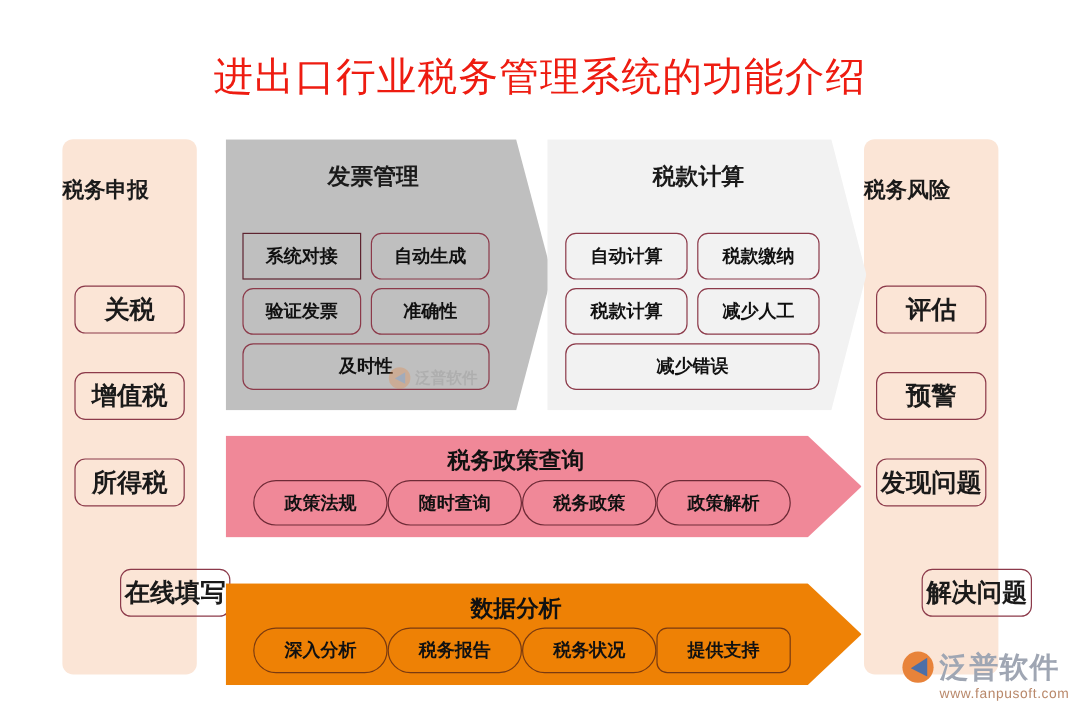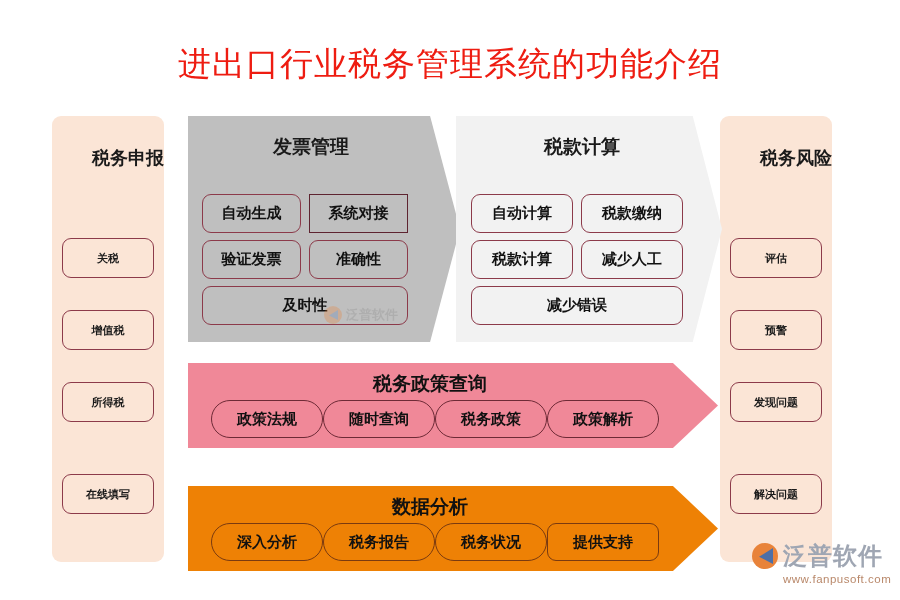--- a/index.html
+++ b/index.html
@@ -44,48 +44,48 @@
     border-radius: 9px;
   }
   .side-col.left  { left: 52px; }
   .side-col.right { left: 720px; }
 
   .side-title {
     position: absolute;
     left: 0;
     top: 30px;
     width: 100%;
-    text-align: right;
+    text-align: left;
     font-size: 18px;
     font-weight: bold;
     color: #1a1a1a;
     white-space: nowrap;
   }
 
   .side-item {
     position: absolute;
     left: 10px;
     width: 92px;
     height: 40px;
     border: 1.3px solid #8C3A4A;
     border-radius: 9px;
     background: transparent;
     display: flex;
     align-items: center;
     justify-content: center;
-    font-size: 11px;
+    font-size: 21px;
     font-weight: bold;
     color: #1a1a1a;
     white-space: nowrap;
     box-sizing: border-box;
   }
   .side-item.i0 { top: 122px; }
   .side-item.i1 { top: 194px; }
   .side-item.i2 { top: 266px; }
-  .side-item.i3 { top: 358px; }
+  .side-item.i3 { top: 358px; margin-left: 38px; }
 
   
   .chev-panel {
     position: absolute;
     top: 116px;
     height: 226px;
   }
   .chev-panel .chev-bg {
     position: absolute;
     inset: 0;
@@ -285,22 +285,22 @@
     <div class="side-item i1">预警</div>
     <div class="side-item i2">发现问题</div>
     <div class="side-item i3">解决问题</div>
   </div>
 
   <div class="chev-panel gray">
     <div class="chev-bg"></div>
     <div class="panel-title">发票管理</div>
     <div class="panel-grid">
       <div class="cell-row">
+        <div class="cell square">系统对接</div>
         <div class="cell">自动生成</div>
-        <div class="cell square">系统对接</div>
       </div>
       <div class="cell-row">
         <div class="cell">验证发票</div>
         <div class="cell">准确性</div>
       </div>
       <div class="cell-row">
         <div class="cell wide">及时性</div>
       </div>
     </div>
     <div class="wm center" style="left:136px; top:190px;">

